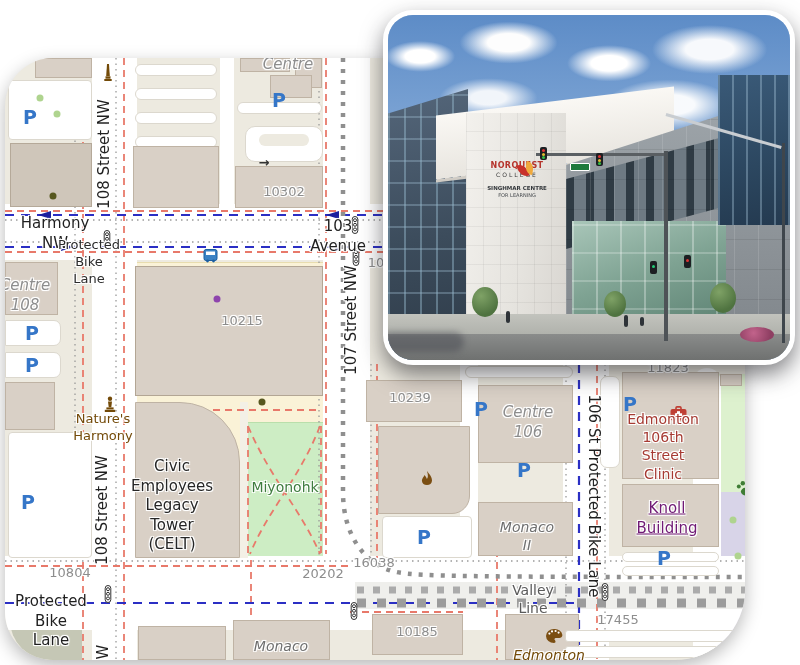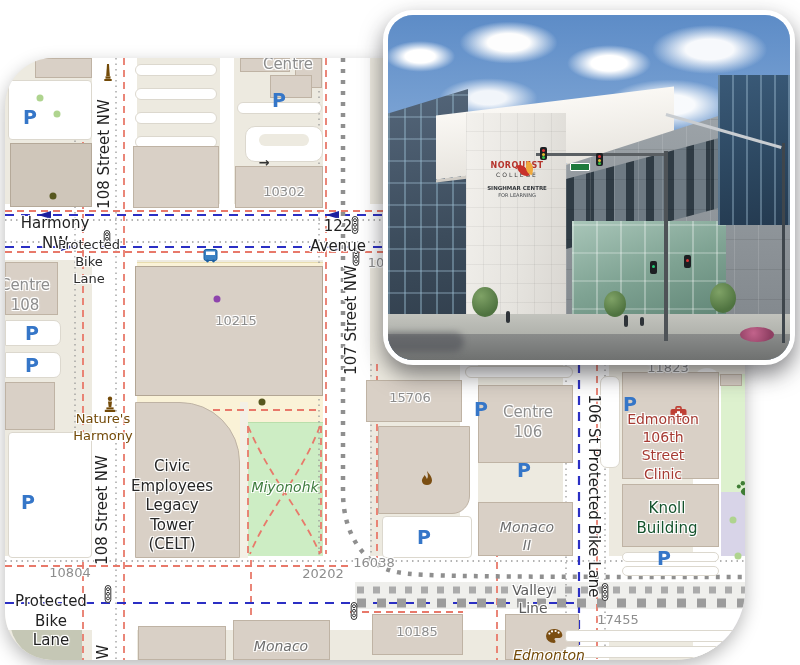--- a/index.html
+++ b/index.html
@@ -16,24 +16,24 @@
   .prow{background:#fff;border:1px solid #DCD8CE;border-radius:7px;}
   #lines{left:0;top:0;}
   
   .lbl{transform:translate(-50%,-50%);white-space:pre-line;text-align:center;line-height:1.3;
        text-shadow:-1px -1px 0 #fff,1px -1px 0 #fff,-1px 1px 0 #fff,1px 1px 0 #fff,0 0 3px #fff;}
   .v-up{transform:translate(-50%,-50%) rotate(-90deg);white-space:nowrap;}
   .v-down{transform:translate(-50%,-50%) rotate(90deg);white-space:nowrap;}
   .l-st{font-size:15px;color:#1f1f1f;}
   .l-stsm{font-size:13px;color:#2b2b2b;}
   .l-num{font-size:13px;color:#8d8d8d;}
-  .l-numlg{font-size:15px;color:#8d8d8d;}
-  .l-place{font-size:15px;color:#14532d;}
+  .l-numlg{font-size:15px;color:#8d8d8d;font-style:italic;}
+  .l-place{font-size:15px;color:#701a75;text-decoration:underline;}
   .l-placelg{font-size:15px;color:#262626;}
-  .l-green{font-size:14px;font-style:italic;color:#3E7C3E;}
+  .l-green{font-size:14px;color:#3E7C3E;}
   .l-brown{font-size:13px;color:#734A08;}
   .l-browni{font-size:14px;font-style:italic;color:#734A08;}
   .l-red{font-size:14px;color:#A63A32;}
   .l-grayi{font-size:14px;font-style:italic;color:#6f6f6f;}
   .l-valley{font-size:14px;color:#5a5a5a;}
   
   .icon{transform:translate(-50%,-50%);line-height:0;}
   .ic-parking{font-weight:bold;font-size:19px;line-height:1;color:#3576C8;}
   .ic-dot{width:7px;height:7px;border-radius:50%;}
   .ic-arrow-right{font-size:13px;font-weight:bold;line-height:1;color:#333;}
@@ -340,36 +340,36 @@
         <span class="icon ic-dot" style="left: 212px; top: 241px; background: rgb(142, 68, 173);"></span>
         <span class="icon ic-dot" style="left: 257px; top: 344px; background: rgb(87, 87, 31);"></span>
         <span class="icon ic-dot" style="left: 48px; top: 138px; background: rgb(87, 87, 31);"></span>
         <span class="icon ic-dot" style="left: 35px; top: 40px; background: rgb(175, 212, 143);"></span>
         <span class="icon ic-dot" style="left: 52px; top: 56px; background: rgb(175, 212, 143);"></span>
         <span class="icon ic-dot" style="left: 728px; top: 462px; background: rgb(175, 212, 143);"></span>
         <span class="icon ic-dot" style="left: 733px; top: 498px; background: rgb(175, 212, 143);"></span>
       </div>
     <div id="labels" style="left:0;top:0;width:0;height:0;">
         <div class="lbl l-st" style="left: 50px; top: 175px;">Harmony NW</div>
-        <div class="lbl l-st" style="left: 333px; top: 178px;">122 Avenue</div>
+        <div class="lbl l-st" style="left: 333px; top: 178px;">103 Avenue</div>
         <div class="lbl l-stsm" style="left: 84px; top: 204px;">Protected Bike Lane</div>
         <div class="lbl l-st v-up" style="left: 100px; top: 96px;">108 Street NW</div>
         <div class="lbl l-st v-up" style="left: 98px; top: 452px;">108 Street NW</div>
         <div class="lbl l-st v-up" style="left: 99px; top: 594px;">W</div>
         <div class="lbl l-st v-up" style="left: 347px; top: 262px;">107 Street NW</div>
         <div class="lbl l-st v-down" style="left: 588px; top: 438px;">106 St Protected Bike Lane</div>
         <div class="lbl l-st" style="left: 46px; top: 563px;">Protected Bike Lane</div>
         <div class="lbl l-valley" style="left: 528px; top: 541px;">Valley Line</div>
         <div class="lbl l-numlg" style="left: 283px; top: 7px;">Centre</div>
         <div class="lbl l-num" style="left: 279px; top: 134px;">10302</div>
-        <div class="lbl l-num" style="left: 231px; top: 263px;">10215</div>
+        <div class="lbl l-num" style="left: 237px; top: 263px;">10215</div>
         <div class="lbl l-numlg" style="left: 20px; top: 237px;">Centre
 108</div>
         <div class="lbl l-num" style="left: 371px; top: 205px;">10</div>
-        <div class="lbl l-num" style="left: 405px; top: 340px;">15706</div>
+        <div class="lbl l-num" style="left: 405px; top: 340px;">10239</div>
         <div class="lbl l-numlg" style="left: 523px; top: 364px;">Centre
 106</div>
         <div class="lbl l-num" style="left: 663px; top: 310px;">11823</div>
         <div class="lbl l-num" style="left: 65px; top: 515px;">10804</div>
         <div class="lbl l-num" style="left: 318px; top: 516px;">20202</div>
         <div class="lbl l-num" style="left: 369px; top: 505px;">16038</div>
         <div class="lbl l-num" style="left: 412px; top: 574px;">10185</div>
         <div class="lbl l-num" style="left: 613px; top: 562px;">17455</div>
         <div class="lbl l-place" style="left: 662px; top: 460px;">Knoll
 Building</div>

